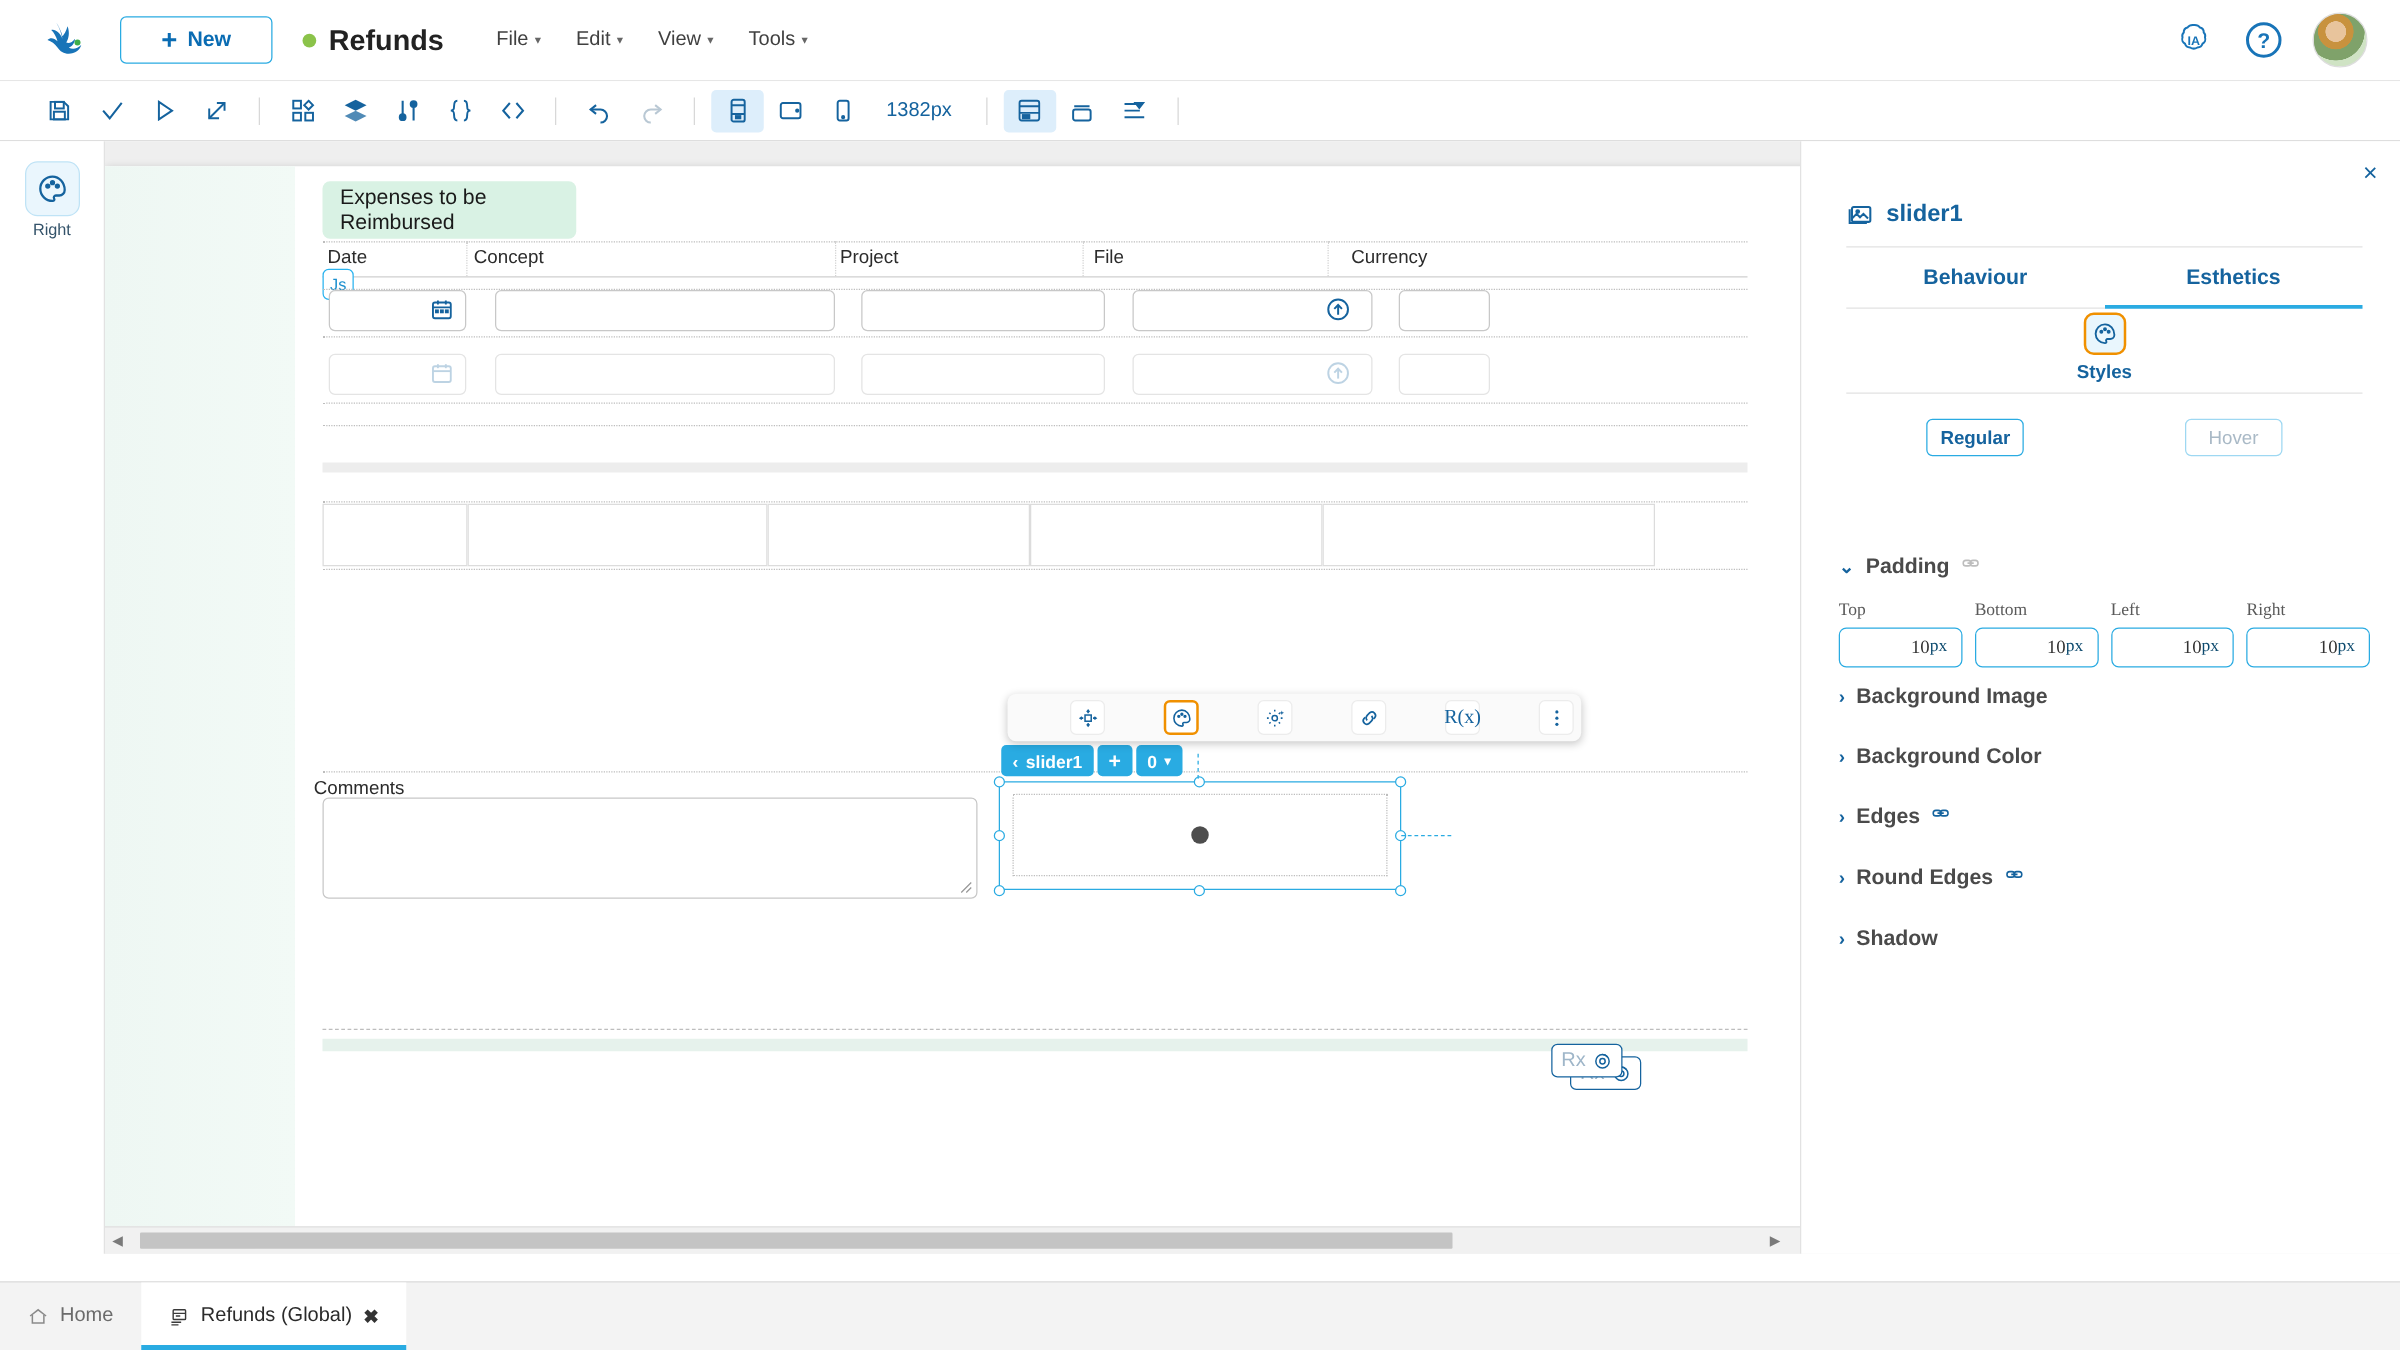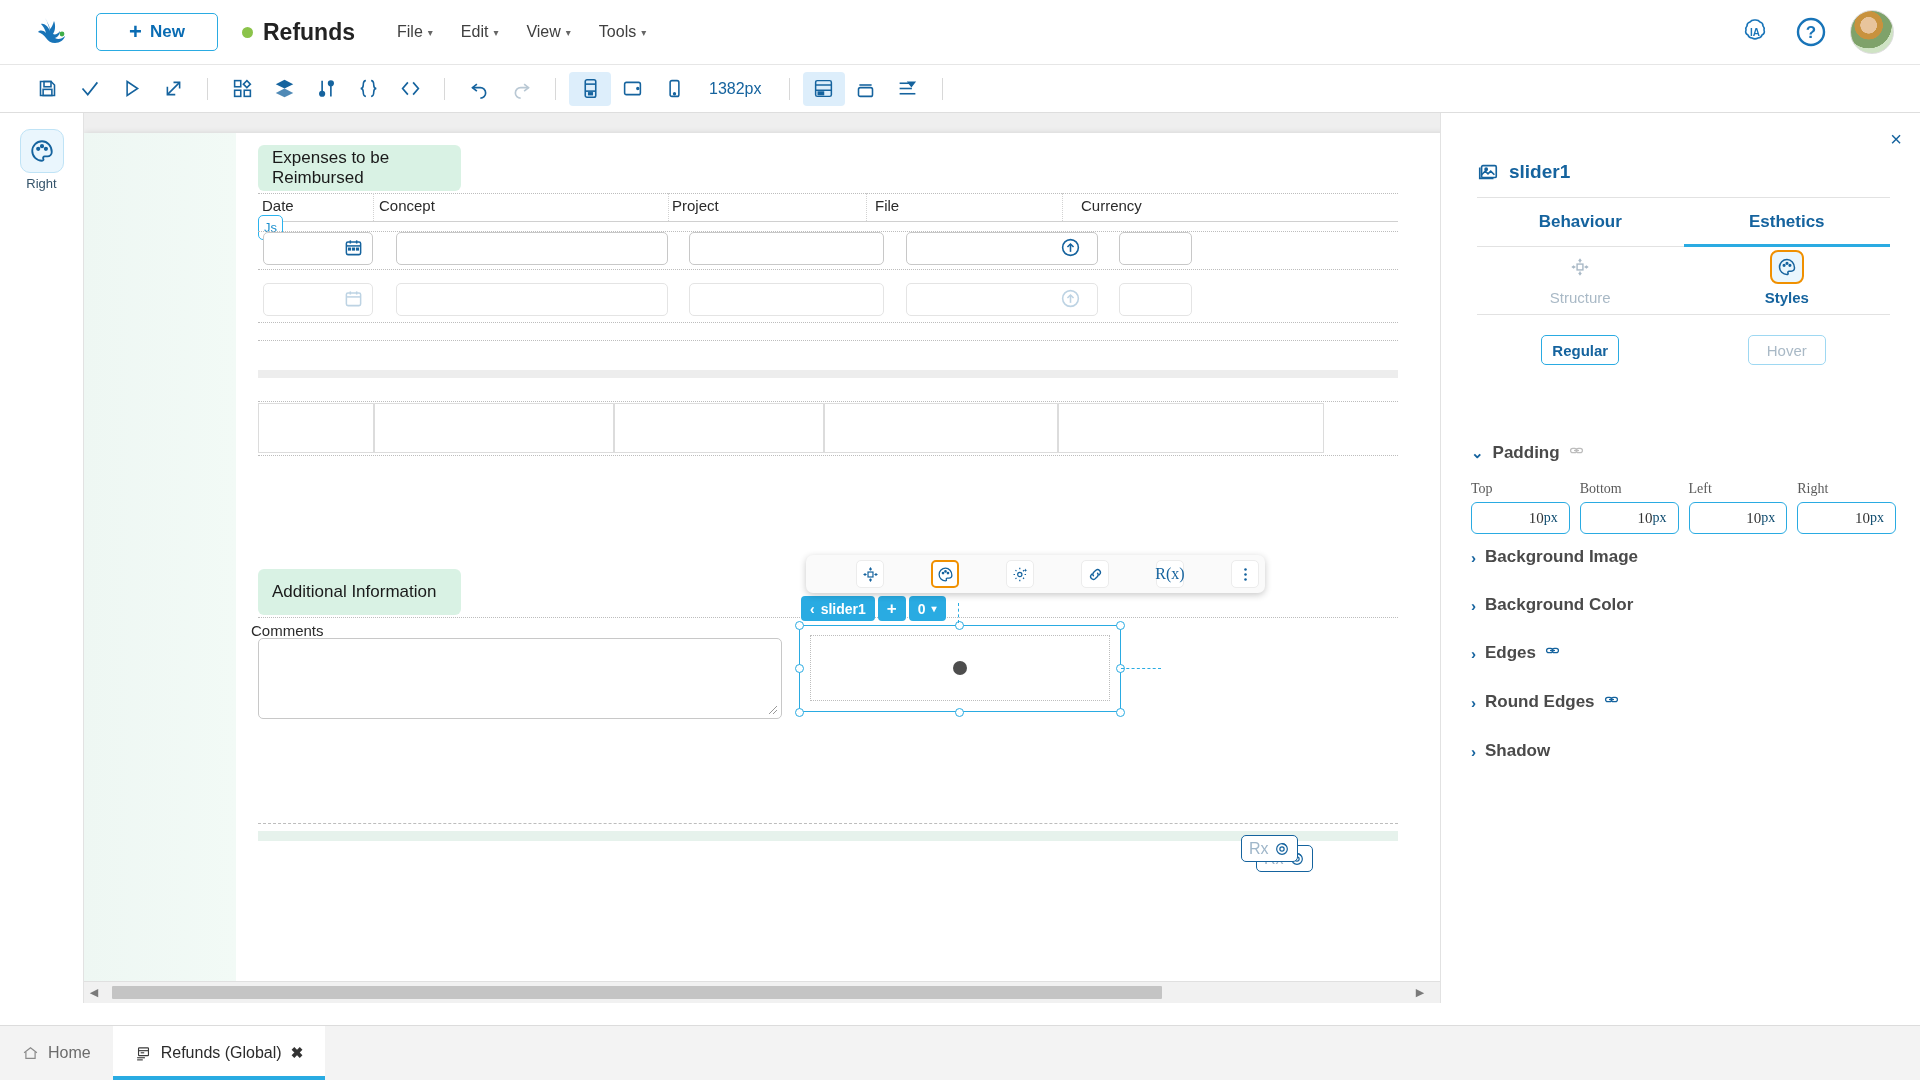--- a/index.html
+++ b/index.html
@@ -505,23 +505,20 @@
         <div style="position:absolute; left:22px; top:237px; width:1140px; height:8px; background:#ededed;"></div>
 
         <div class="grid-line-h" style="left:22px; top:268px; width:1140px;"></div>
         <div class="tbl-cell" style="left:22px;  top:270px; width:116px; height:50px;"></div>
         <div class="tbl-cell" style="left:138px; top:270px; width:240px; height:50px;"></div>
         <div class="tbl-cell" style="left:378px; top:270px; width:210px; height:50px;"></div>
         <div class="tbl-cell" style="left:588px; top:270px; width:234px; height:50px;"></div>
         <div class="tbl-cell" style="left:822px; top:270px; width:266px; height:50px;"></div>
         <div class="grid-line-h" style="left:22px; top:322px; width:1140px;"></div>
 
-        <div class="section-head" style="left:22px; top:436px; width:203px; height:46px;">
-          <span>Additional Information</span>
-        </div>
 
         <div class="grid-line-h" style="left:22px; top:484px; width:1140px;"></div>
         <div class="col-label" style="left:15px; top:489px;">Comments</div>
 
         <div class="textarea-box" style="left:22px; top:505px; width:524px; height:81px;">
           <svg class="resize-grip" viewBox="0 0 10 10">
               <path d="M9 1 L1 9 M9 5 L5 9" stroke="#999" stroke-width="1" fill="none"></path>
             </svg>
         </div>
 
@@ -641,32 +638,20 @@
     </div>
 
     <div class="rp-divider" style="top:84px;"></div>
 
     <div class="rp-tabs">
       <div class="rp-tab">Behaviour</div>
       <div class="rp-tab active">Esthetics</div>
     </div>
 
     <div class="rp-subtabs">
-      <div class="rp-subtab">
-        <div class="ico-box">
-          <svg width="20" height="20" viewBox="0 0 24 24" fill="none" stroke="#a9b9c6" stroke-width="1.7">
-              <rect x="8.5" y="8.5" width="7" height="7"></rect>
-              <path d="M12 6.5 L12 3 M10.5 5 L12 3 L13.5 5"></path>
-              <path d="M12 17.5 L12 21 M10.5 19 L12 21 L13.5 19"></path>
-              <path d="M6.5 12 L3 12 M5 10.5 L3 12 L5 13.5"></path>
-              <path d="M17.5 12 L21 12 M19 10.5 L21 12 L19 13.5"></path>
-            </svg>
-        </div>
-        <div class="lbl">Structure</div>
-      </div>
       <div class="rp-subtab active">
         <div class="ico-box">
           <svg width="20" height="20" viewBox="0 0 24 24" fill="none" stroke="#15639e" stroke-width="1.8">
               <path d="M12 3a9 9 0 1 0 0 18c1.2 0 1.7-1 1.2-1.8-.6-1 .1-2.2 1.3-2.2H17a4 4 0 0 0 4-4c0-5.5-4-10-9-10z"></path>
               <circle cx="8.5" cy="10" r="1" fill="#15639e"></circle>
               <circle cx="12" cy="7.6" r="1" fill="#15639e"></circle>
               <circle cx="15.5" cy="10" r="1" fill="#15639e"></circle>
             </svg>
         </div>
         <div class="lbl">Styles</div>

